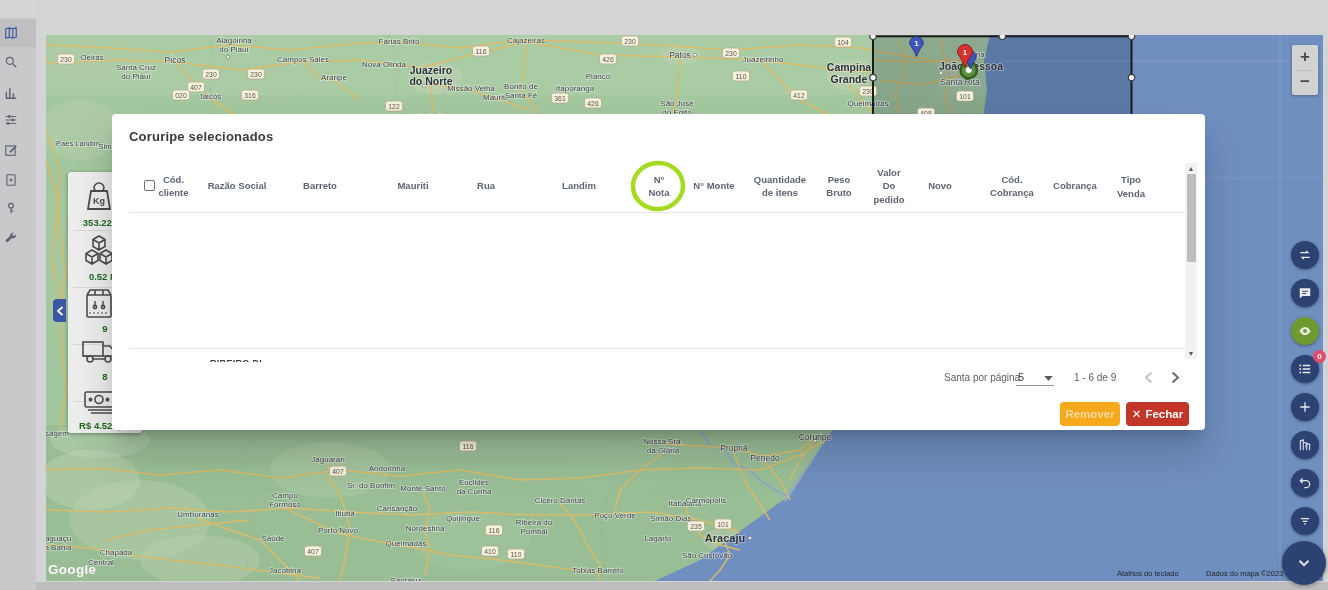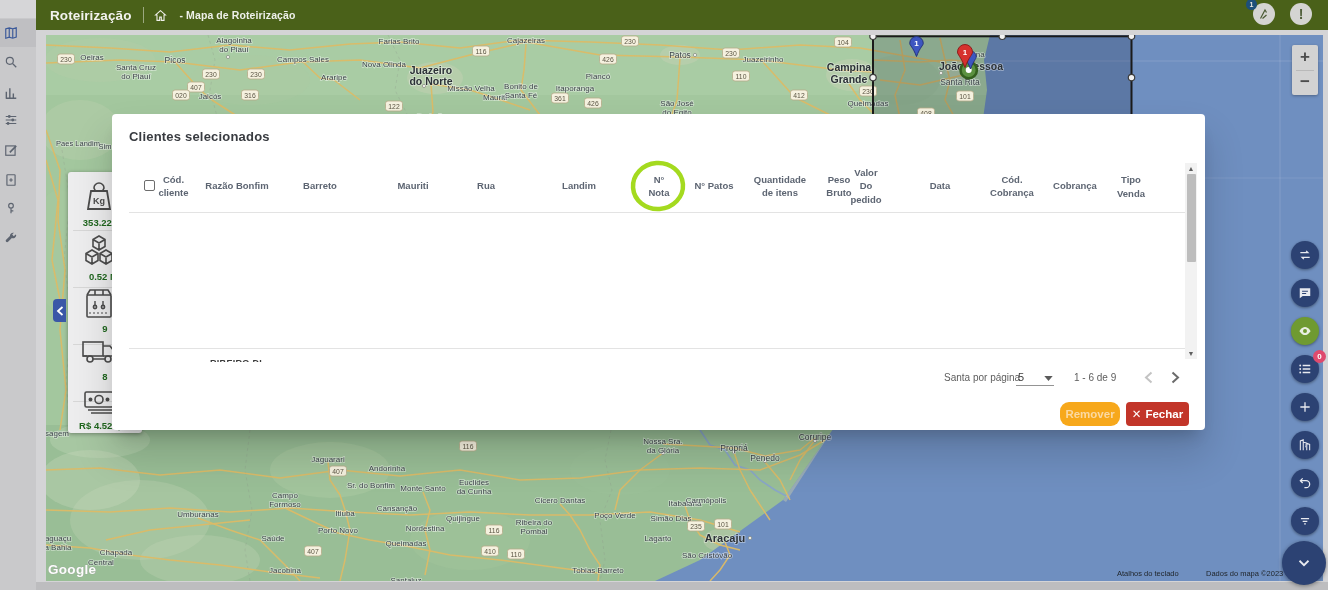--- a/index.html
+++ b/index.html
@@ -34,21 +34,21 @@
 #modal{position:absolute;left:112px;top:114px;width:1093px;height:316px;background:#ffffff;border-radius:4px;z-index:5;box-shadow:0 11px 15px -7px rgba(0,0,0,.2),0 24px 38px 3px rgba(0,0,0,.14)}
 #mtitle{position:absolute;left:17px;top:15px;font-size:13px;font-weight:700;color:#383b40;letter-spacing:0.2px}
 .th{position:absolute;font-size:9.5px;font-weight:700;color:#5d6572;text-align:center;line-height:13.5px;transform:translateX(-50%)}
 #cbx{position:absolute;left:32px;top:66px;width:11px;height:11px;border:1.6px solid #6d6d6d;border-radius:2px;background:#fff}
 .mline{position:absolute;left:17px;width:1056px;height:1px;background:#e3e3e3}
 #rowclip{position:absolute;left:98px;top:244px;width:160px;height:4px;overflow:hidden;font-size:9px;font-weight:700;color:#3a3a3a;letter-spacing:0.3px}
 #vsb{position:absolute;left:1073px;top:49px;width:12px;height:196px;background:#f2f2f2}
 #vsb .ar{position:absolute;left:0;width:12px;height:11px;color:#5f5f5f;font-size:7px;text-align:center;line-height:11px}
 #vsb .thumb{position:absolute;left:1.5px;top:11px;width:9px;height:88px;background:#bdbdbd;border-radius:1px}
 #pgn{position:absolute;left:0;top:0;width:1093px;height:316px;font-size:10px;color:#5e5e5e}
-#btnremove{position:absolute;left:948px;top:288px;width:60px;height:24px;background:#f7a81b;border-radius:9px;color:#fbd9a2;font-size:11.5px;font-weight:700;text-align:center;line-height:24px}
+#btnremove{position:absolute;left:948px;top:288px;width:60px;height:24px;background:#f7a81b;border-radius:4px;color:#fbd9a2;font-size:11.5px;font-weight:700;text-align:center;line-height:24px}
 #btnclose{position:absolute;left:1014px;top:288px;width:63px;height:24px;background:#c23529;border-radius:4px;color:#ffffff;font-size:11.5px;font-weight:700;text-align:center;line-height:24px}
 #anno{position:absolute;left:0;top:0;width:1328px;height:590px;z-index:6;pointer-events:none}
 </style></head><body>
 <div id="stage">
 <svg id="map" width="1277" height="546" viewBox="0 0 1277 546">
 <rect x="0" y="0" width="1277" height="546" fill="#a3c79e"></rect>
 <rect x="0" y="390" width="1277" height="156" fill="#96bb93" opacity="0.75"></rect>
 <rect x="0" y="0" width="1277" height="60" fill="#aecfa8" opacity="0.6"></rect>
 <ellipse cx="54" cy="25" rx="55" ry="22" fill="#b6cda9" opacity="0.28"></ellipse>
 <ellipse cx="204" cy="45" rx="60" ry="25" fill="#accaa0" opacity="0.28"></ellipse>
@@ -313,37 +313,20 @@
 <path d="M924.5 34 C 921.3375 25.6625 918.75 23.7625 918.75 21.75 A 5.75 5.75 0 1 1 930.25 21.75 C 930.25 23.7625 927.6625 25.6625 924.5 34 Z" fill="#3d56c0" stroke="#27357a" stroke-width="1"></path>
 <path d="M870.5 21.5 C 866.7875 11.7125 863.75 10.6125 863.75 8.25 A 6.75 6.75 0 1 1 877.25 8.25 C 877.25 10.6125 874.2125 11.7125 870.5 21.5 Z" fill="#3d56c0" stroke="#27357a" stroke-width="1"></path>
       <text x="870.5" y="11.05" font-size="8" font-weight="700" fill="#ffffff" text-anchor="middle">1</text>
 <path d="M919 32.5 C 914.875 21.625 911.5 19.625 911.5 17.0 A 7.5 7.5 0 1 1 926.5 17.0 C 926.5 19.625 923.125 21.625 919 32.5 Z" fill="#d6312e" stroke="#8e1d1c" stroke-width="1"></path>
       <text x="919" y="19.8" font-size="8" font-weight="700" fill="#ffffff" text-anchor="middle">1</text>
 <text x="2" y="539" font-size="13.5" font-weight="700" fill="#fdfdfd" style="letter-spacing:0.3px;paint-order:stroke;stroke:#9aa39a;stroke-width:0.6px">Google</text>
 <text x="1071" y="541" font-size="7.5" fill="#1f2428">Atalhos do teclado</text>
 <text x="1160" y="541" font-size="7.5" fill="#1f2428">Dados do mapa ©2023 Google</text>
 <text x="1266" y="541" font-size="7.5" fill="#1f2428">Ter</text>
 </svg>
-<div id="header">
-      <div id="logo">Roteirização</div>
-      <div id="hdiv"></div>
-      <svg class="homeic" width="13" height="13" viewBox="0 0 24 24">
-        <path d="M12 3 L3 11 h2.5 V21 h5 v-6 h3 v6 h5 V11 H21 Z" fill="none" stroke="#f0f0ec" stroke-width="2"></path>
-      </svg>
-      <div id="crumb">- Mapa de Roteirização</div>
-<div class="hbtn" id="hbtn1">
-        <svg width="12" height="12" viewBox="0 0 24 24">
-          <path d="M5 21 L14 4 l3 5 M9 21 l8-7" fill="none" stroke="#4a5a34" stroke-width="2.4"></path>
-        </svg>
-      </div>
-<div class="hbtn" id="hbtn2">
-        <span style="color:#4f5e3a;font-weight:700;font-size:14px">!</span>
-      </div>
-<div id="hbadge">1</div>
-</div>
 <div id="sidebar">
       <div class="top"></div>
       <div class="active"></div>
       <svg class="sic" style="top:26px" viewBox="0 0 24 24">
         <path d="M3 5 L9 3 L15 5 L21 3 V19 L15 21 L9 19 L3 21 Z M9 3 V19 M15 5 V21" fill="none" stroke="#3c5a9a" stroke-width="2"></path>
       </svg>
       <svg class="sic" style="top:55px" viewBox="0 0 24 24">
         <circle cx="10" cy="10" r="6" fill="none" stroke="#5d6470" stroke-width="2"></circle>
         <path d="M15 15 L21 21" stroke="#5d6470" stroke-width="2"></path>
       </svg>
@@ -481,33 +464,33 @@
       </svg>
     </div>
 <div id="fbadge">0</div>
 <div id="fabbig">
       <svg width="18" height="18" viewBox="0 0 24 24">
         <path d="M6 9 l6 6 6-6" fill="none" stroke="#e8eaf0" stroke-width="2.4"></path>
       </svg>
     </div>
 
 <div id="modal">
-  <div id="mtitle">Clientes selecionados</div>
+  <div id="mtitle">Coruripe selecionados</div>
   <div class="th" style="left:61.5px;top:58.5px">Cód.<br>cliente</div>
-      <div class="th" style="left:125px;top:65.2px">Razão Bonfim</div>
+      <div class="th" style="left:125px;top:65.2px">Razão Social</div>
       <div class="th" style="left:208px;top:65.2px">Barreto</div>
       <div class="th" style="left:301px;top:65.2px">Mauriti</div>
       <div class="th" style="left:374px;top:65.2px">Rua</div>
       <div class="th" style="left:467px;top:65.2px">Landim</div>
       <div class="th" style="left:547px;top:58.5px">N°<br>Nota</div>
-      <div class="th" style="left:602px;top:65.2px">N° Patos</div>
+      <div class="th" style="left:602px;top:65.2px">N° Monte</div>
       <div class="th" style="left:668px;top:58.5px">Quantidade<br>de itens</div>
       <div class="th" style="left:727px;top:58.5px">Peso<br>Bruto</div>
-      <div class="th" style="left:754px;top:51.8px">Valor<br>Do<br>pedido</div>
-      <div class="th" style="left:828px;top:65.2px">Data</div>
+      <div class="th" style="left:777px;top:51.8px">Valor<br>Do<br>pedido</div>
+      <div class="th" style="left:828px;top:65.2px">Novo</div>
       <div class="th" style="left:900px;top:58.5px">Cód.<br>Cobrança</div>
       <div class="th" style="left:963px;top:65.2px">Cobrança</div>
       <div class="th" style="left:1019px;top:59px">Tipo<br>Venda</div>
   <div id="cbx"></div>
   <div class="mline" style="top:98px"></div>
   <div class="mline" style="top:234px"></div>
   <div id="rowclip">RIBEIRO DI</div>
   <div id="vsb">
         <div class="ar" style="top:0">▲</div>
         <div class="thumb"></div>

